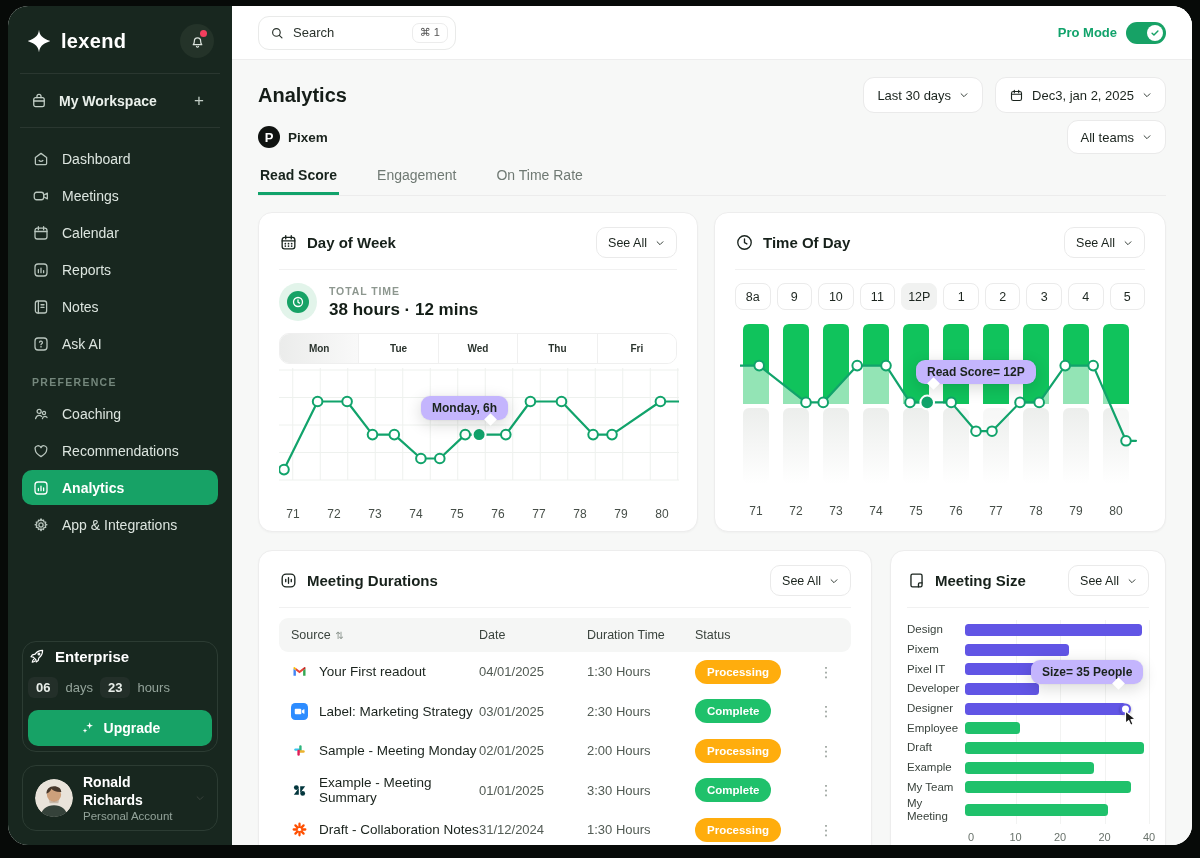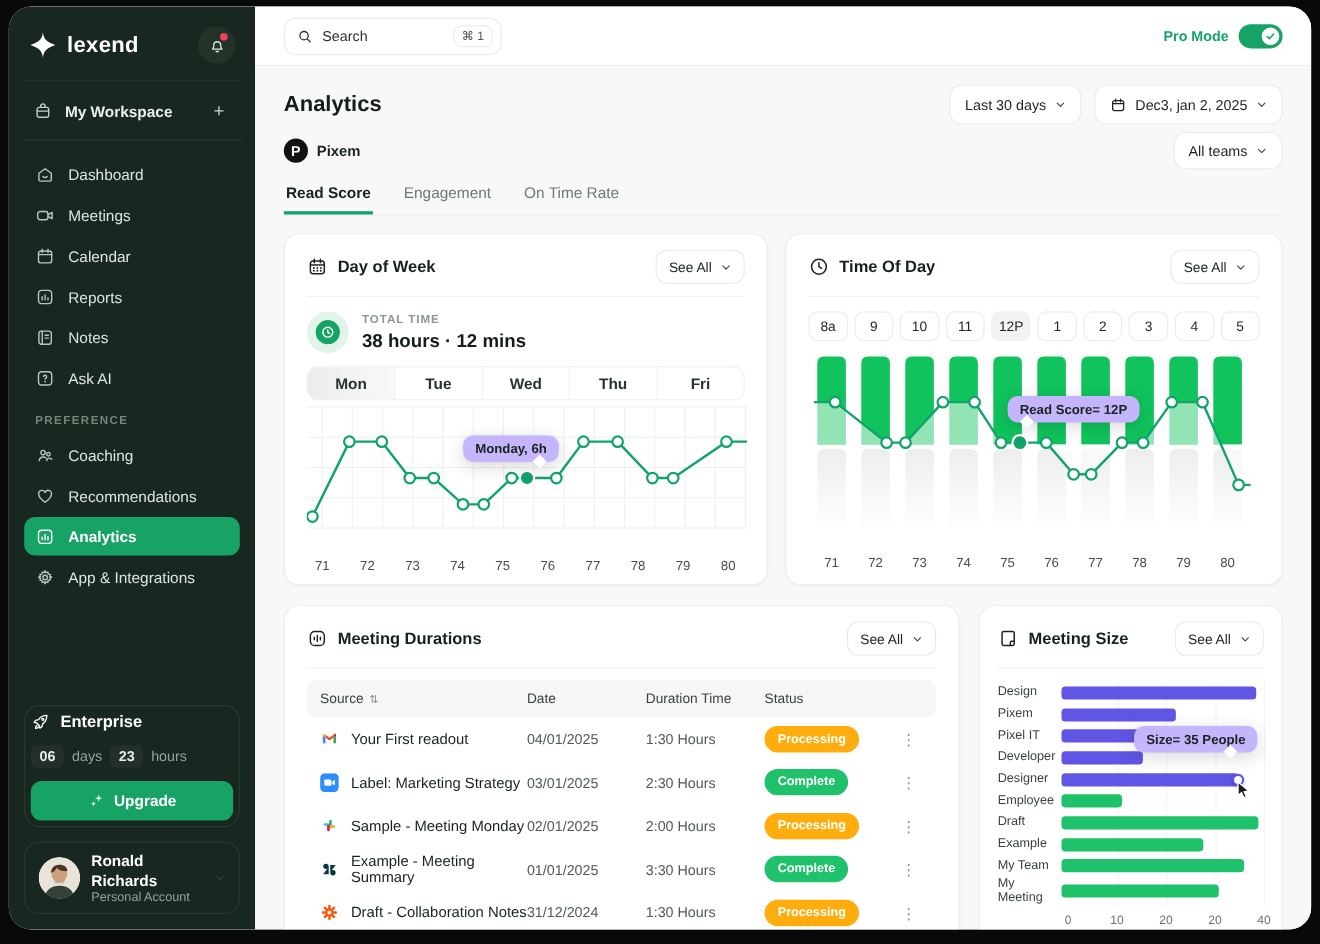--- a/index.html
+++ b/index.html
@@ -55,41 +55,41 @@
   .page-head{display:flex;align-items:center;margin-bottom:10px;height:34px;}
   .page-title{font-size:20px;font-weight:700;color:#151D18;}
   .head-actions{margin-left:auto;display:flex;gap:12px;}
   .btn{background:#fff;border:1px solid #EAEAEA;border-radius:11px;height:36px;padding:0 13px;display:inline-flex;align-items:center;gap:8px;font-size:13px;color:#1A231D;font-weight:500;font-family:inherit;}
   .btn svg.cal{width:15px;height:15px;color:#1A231D;}
   .chev{width:10px;height:10px;color:#39423C;}
   .team-row{display:flex;align-items:center;margin-bottom:8px;height:30px;}
   .pixem-logo{width:22px;height:22px;border-radius:50%;background:#101311;color:#fff;font-weight:700;font-size:13px;display:flex;align-items:center;justify-content:center;margin-right:8px;}
   .team-name{font-size:13.5px;font-weight:600;color:#1A231D;}
   .team-row .btn{margin-left:auto;height:34px;}
-  .tabbar{display:flex;gap:26px;border-bottom:1px solid #ECECEC;margin-bottom:16px;}
+  .tabbar{display:flex;gap:36px;border-bottom:1px solid #ECECEC;margin-bottom:16px;}
   .tab{padding:7px 2px 9px;font-size:14px;color:#6F7973;border:none;background:none;border-bottom:3px solid transparent;font-family:inherit;}
   .tab.active{color:#17231C;font-weight:700;border-bottom-color:#11A36B;}
 
   .row1{display:grid;grid-template-columns:440px 1fr;gap:16px;align-items:stretch;}
   .row2{display:grid;grid-template-columns:1fr 276px;gap:18px;margin-top:18px;align-items:stretch;}
   .card{background:#fff;border:1px solid #EDEDED;border-radius:14px;padding:14px 20px 8px;box-shadow:0 1px 2px rgba(16,24,20,.03);}
   .card.ms{padding:14px 16px 6px;}
   .card-head{display:flex;align-items:center;gap:9px;padding-bottom:11px;border-bottom:1px solid #F1F1F1;}
   .card-head svg.title-ic{width:19px;height:19px;color:#1A241E;}
   .card-title{font-size:15px;font-weight:700;color:#17211B;}
   .see-all{margin-left:auto;height:31px;border-radius:10px;padding:0 11px;font-size:12.5px;}
 
   .total-row{display:flex;gap:12px;align-items:center;margin:13px 0 0;}
   .clock-wrap{width:38px;height:38px;border-radius:50%;background:#E2F4EA;display:flex;align-items:center;justify-content:center;}
   .clock-core{width:22px;height:22px;border-radius:50%;background:#17A266;display:flex;align-items:center;justify-content:center;}
   .clock-core svg{width:12px;height:12px;color:#fff;}
   .tt-label{font-size:10.5px;color:#8D978F;letter-spacing:.9px;font-weight:700;}
   .tt-value{font-size:17px;font-weight:700;color:#141E17;margin-top:3px;}
   .day-tabs{display:flex;border:1px solid #EFEFEF;border-radius:10px;overflow:hidden;margin:12px 0 4px;height:31px;}
-  .day-tab{flex:1;display:flex;align-items:center;justify-content:center;font-size:14px;color:#2A332D;border-right:1px solid #F0F0F0;font-weight:600;background:#fff;border-top:none;border-bottom:none;border-left:none;font-family:inherit;}
+  .day-tab{flex:1;display:flex;align-items:center;justify-content:center;font-size:10px;color:#2A332D;border-right:1px solid #F0F0F0;font-weight:600;background:#fff;border-top:none;border-bottom:none;border-left:none;font-family:inherit;}
   .day-tab:last-child{border-right:none;}
   .day-tab.active{background:linear-gradient(90deg,#EBECEB,#F9F9F9);}
   .chartA-wrap{position:relative;margin-top:4px;}
   svg.chartA{display:block;width:400px;height:155px;}
   .chartB-wrap{position:relative;width:400px;margin:6px auto 0;}
   svg.chartB{display:block;width:400px;height:205px;}
   .gridline{stroke:#EEF1EE;stroke-width:1;}
   .chart-line{fill:none;stroke:#11A36B;stroke-width:2.2;stroke-linejoin:round;stroke-linecap:round;}
   svg text.axis{font-size:12px;fill:#464E48;font-family:"Liberation Sans","DejaVu Sans",sans-serif;}
 

